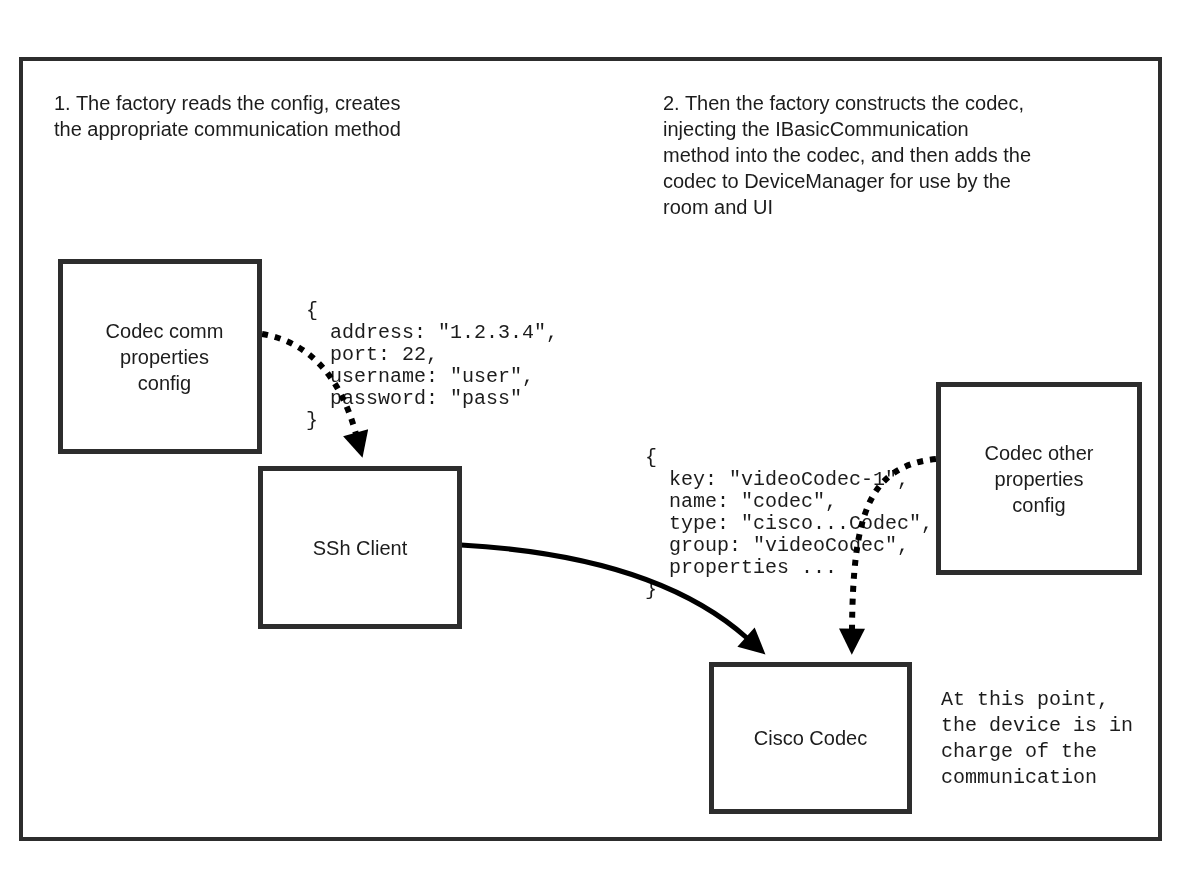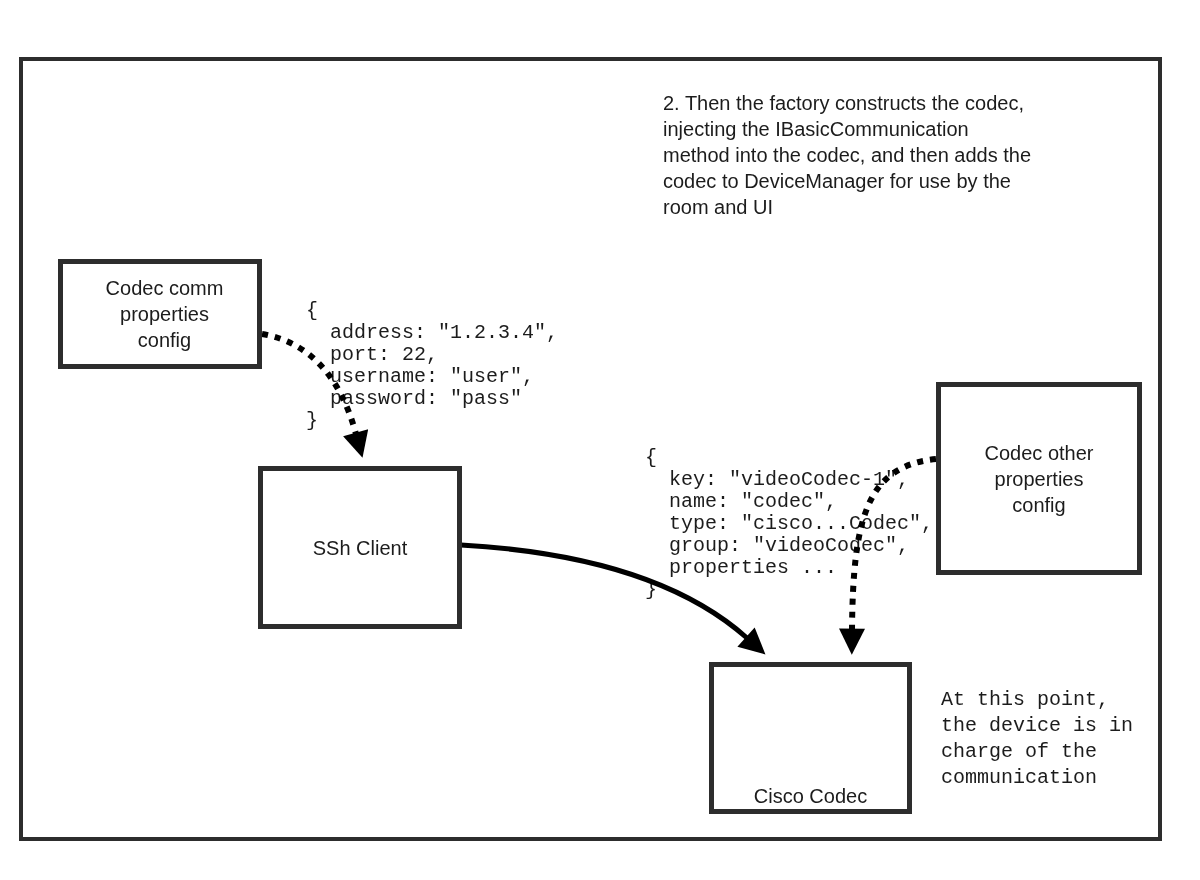--- a/index.html
+++ b/index.html
@@ -43,24 +43,24 @@
     display: flex;
     align-items: center;
     justify-content: center;
     text-align: center;
     font-size: 20px;
     line-height: 26px;
     color: #1c1c1c;
     white-space: pre-line;
     z-index: 3;
   }
-  .box-codec-comm  { left: 58px;  top: 259px; width: 204px; height: 110px; padding-left: 9px; }
+  .box-codec-comm  { left: 58px;  top: 259px; width: 204px; height: 195px; padding-left: 9px; }
   .box-ssh-client  { left: 258px; top: 466px; width: 204px; height: 163px; }
   .box-codec-other { left: 936px; top: 382px; width: 206px; height: 193px; }
-  .box-cisco-codec { left: 709px; top: 662px; width: 203px; height: 152px; align-items: flex-end; }
+  .box-cisco-codec { left: 709px; top: 662px; width: 203px; height: 152px; }
   .code {
     position: absolute;
     font-family: "Liberation Mono", monospace;
     font-size: 20px;
     line-height: 22px;
     color: #1c1c1c;
     white-space: pre;
     z-index: 1;
   }
   .code-comm  { left: 306px; top: 300px; }
@@ -75,20 +75,22 @@
     pointer-events: none;
   }
 </style>
 </head>
 <body>
 
 <div id="canvas">
 
   <div class="frame"></div>
 
+  <div class="note note-step1">1. The factory reads the config, creates
+the appropriate communication method</div>
 
   <div class="note note-step2">2. Then the factory constructs the codec,
 injecting the IBasicCommunication
 method into the codec, and then adds the
 codec to DeviceManager for use by the
 room and UI</div>
 
   <div class="code code-comm">{
   address: "1.2.3.4",
   port: 22,

